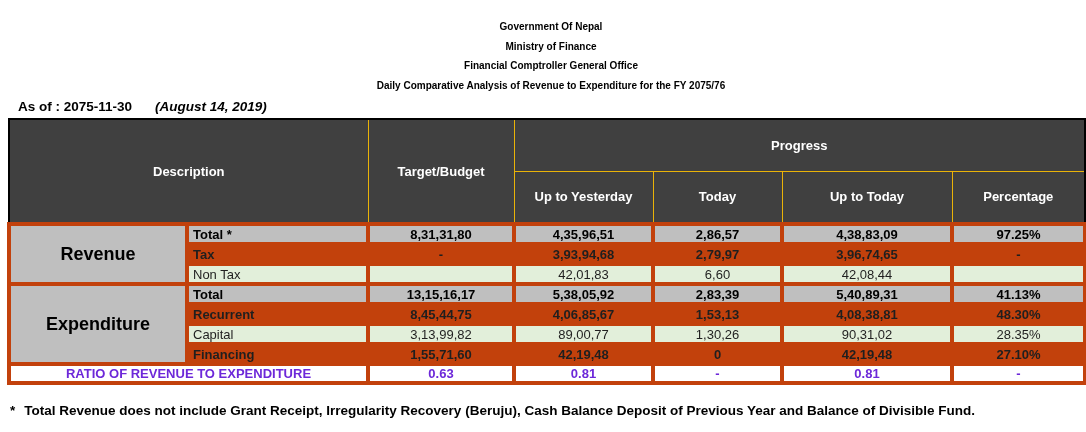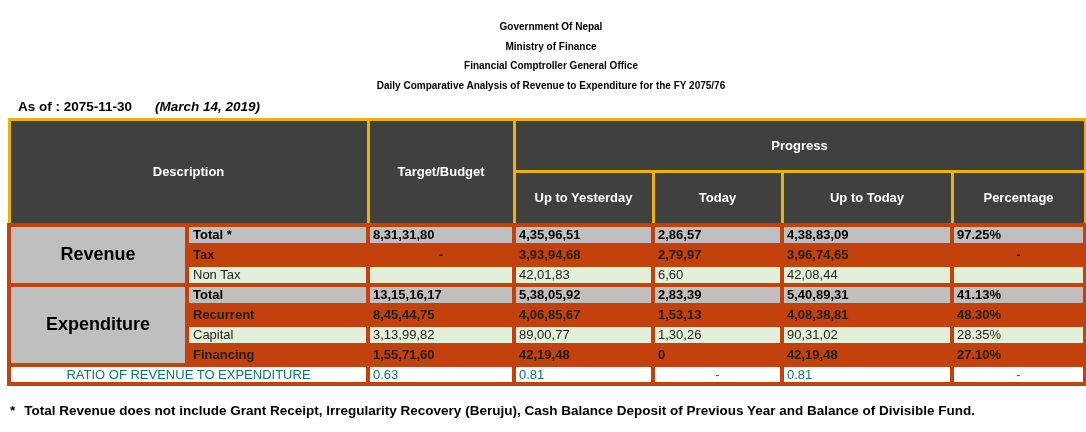--- a/index.html
+++ b/index.html
@@ -18,58 +18,58 @@
   .amount-unit { position:absolute; right:12px; top:0; }
 
   table.main {
     position:absolute; top:118px; left:7px; width:1076px;
     border-collapse:collapse; table-layout:fixed;
     border:2px solid #000; font-size:13px;
   }
   th, td { overflow:hidden; white-space:nowrap; }
   thead th {
     background:var(--header-bg); color:#fff; font-weight:700; font-size:13px;
-    border:3px solid #eab308; text-align:center; vertical-align:middle;
+    border:1px solid #eab308; text-align:center; vertical-align:middle;
   }
   thead { border-bottom:2px solid #000; }
   tr.h1 { height:52px; } tr.h2 { height:53px; }
 
   tbody tr { height:20px; }
   tbody td { border:4px solid #c2410c; padding:0 3px; color:#1f1f1f; vertical-align:middle; }
   tbody tr.r-white > td { background:#c2410c;font-weight:bold; }
   tbody tr.r-green > td { background:var(--green-bg); }
   tbody tr.r-total > td { background:var(--total-bg); font-weight:700; color:#000; }
   tbody td.group-cell {
     background:var(--green-bg); font-weight:700; color:#000;
     text-align:center; font-size:18px;
   }
   .name-cell { text-align:left; padding-left:4px; }
-  .num { text-align:left; }
+  .num { text-align:center; }
   .dash { text-align:center; }
   .thick-l { border-left-width:2px; }
   tr.ratio-row { height:18px; }
-  tr.ratio-row > td { font-weight:400; color:#0f766e; background:#fff; }
+  tr.ratio-row > td { font-weight:700; color:#6d28d9; background:#fff; }
   .ratio-label { text-align:center; }
 
   .footnote { position:absolute; top:403px; left:10px; font-weight:700; font-size:13.5px; }
   .footnote .marker { margin-right:9px; }
 </style>
 </head>
 <body style="--header-bg: #404040; --total-bg: #bfbfbf; --green-bg: #e2efda;">
 
 <div class="titles">
   <div>Government Of Nepal</div>
   <div>Ministry of Finance</div>
   <div>Financial Comptroller General Office</div>
   <div>Daily Comparative Analysis of Revenue to Expenditure for the FY 2075/76</div>
 </div>
 
 <div class="meta">
   <span class="as-of">As of : 2075-11-30</span>
-  <span class="alt-date">(March 14, 2019)</span>
+  <span class="alt-date">(August 14, 2019)</span>
 </div>
 
 <table class="main">
   <colgroup>
     <col style="width:178px">
       <col style="width:181px">
       <col style="width:146px">
     <col style="width:139px">
       <col style="width:129px">
       <col style="width:170px">

